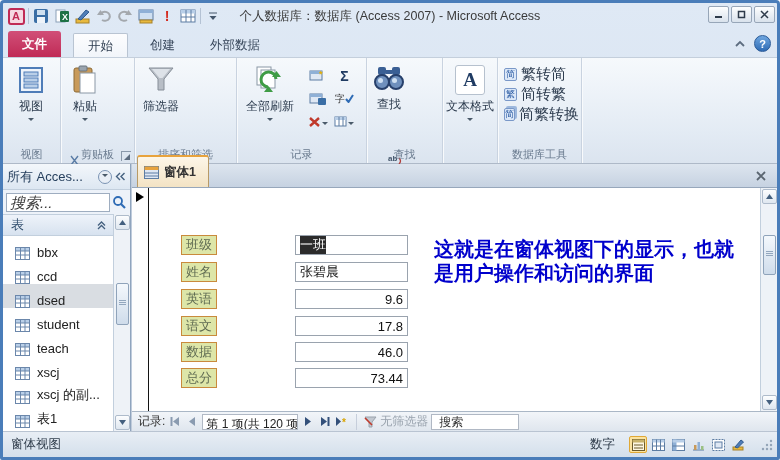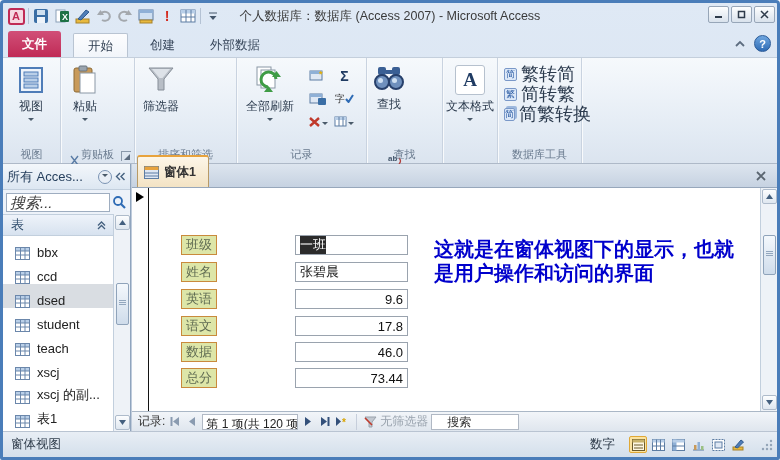--- a/index.html
+++ b/index.html
@@ -51,21 +51,21 @@
     vertical-align:top; margin-left:2px; margin-top:4px; }
   .sbtn { width:24px; height:21px; display:flex; align-items:center; justify-content:center; border-radius:2px; }
   .scol { display:inline-flex; flex-direction:column; gap:1px; vertical-align:top; margin-top:4px; }
   .launcher { position:absolute; right:3px; bottom:2px; width:10px; height:10px;
     border-left:1px solid #8a99ab; border-top:1px solid #8a99ab; }
   .launcher:after { content:""; position:absolute; right:1px; bottom:1px; width:0; height:0;
     border:3px solid transparent; border-right-color:#5d6d80; border-bottom-color:#5d6d80; }
   .chrow { display:flex; align-items:center; gap:4px; height:20px; padding:0 4px; border-radius:2px; }
   .chglyph { color:#2456a0; border:1px solid #7a98c8; background:#dce8f8; font-size:9px; line-height:11px;
     width:13px; height:13px; text-align:center; border-radius:2px; }
-  .chlabel { font-size:18px; color:#2b3a4d; white-space:nowrap; }
+  .chlabel { font-size:15px; color:#2b3a4d; white-space:nowrap; }
 
   
   .workspace { position:absolute; left:0; top:161px; width:774px; height:267px; background:#bfcbdb; }
 
   
   .navpane { position:absolute; left:0; top:0; width:128px; height:267px;
     background:#edf2f9; border-right:1px solid #8fa4bd; }
   .nav-header { height:26px; display:flex; align-items:center; padding:0 4px; gap:3px;
     background:linear-gradient(#f3f7fb,#dde7f2); border-bottom:1px solid #c2cfdd; }
   .nav-title { font-size:13px; color:#27405e; flex:1; white-space:nowrap; overflow:hidden; }
@@ -123,21 +123,21 @@
 
   
   .recnav { position:absolute; left:0; bottom:0; width:100%; height:20px;
     background:linear-gradient(#f2f5f9,#dfe6ee); border-top:1px solid #aab7c6;
     display:flex; align-items:center; padding-left:6px; gap:3px; font-size:12px; }
   .rn-btn { width:14px; height:14px; display:flex; align-items:center; justify-content:center; }
   .rn-box { width:96px; height:16px; background:#fff; border:1px solid #b0b8c4; overflow:hidden;
     white-space:nowrap; padding:1px 0 0 3px; font-size:12px; color:#222; }
   .rn-sep { width:1px; height:16px; background:#c6cedb; margin:0 4px; }
   .rn-nofilter { display:flex; align-items:center; gap:3px; color:#98a2ad; }
-  .rn-search { width:88px; height:16px; border:1px solid #b0b8c4; font-size:12px; padding:0 15px;
+  .rn-search { width:88px; height:16px; border:1px solid #b0b8c4; font-size:12px; padding:0 7px;
     font-family:inherit; }
   .rn-search::placeholder { color:#333; }
 
   
   .statusbar { position:absolute; left:0; top:428px; width:774px; height:26px;
     background:linear-gradient(#e8eef5,#d4dfeb); border-top:1px solid #b9c4d2;
     display:flex; align-items:center; padding:0 4px 0 8px; font-size:12.5px; color:#2f3c4b; }
   .sb-spacer { flex:1; }
   .sb-num { margin-right:14px; }
   .sb-icons { display:flex; gap:2px; margin-right:14px; }

